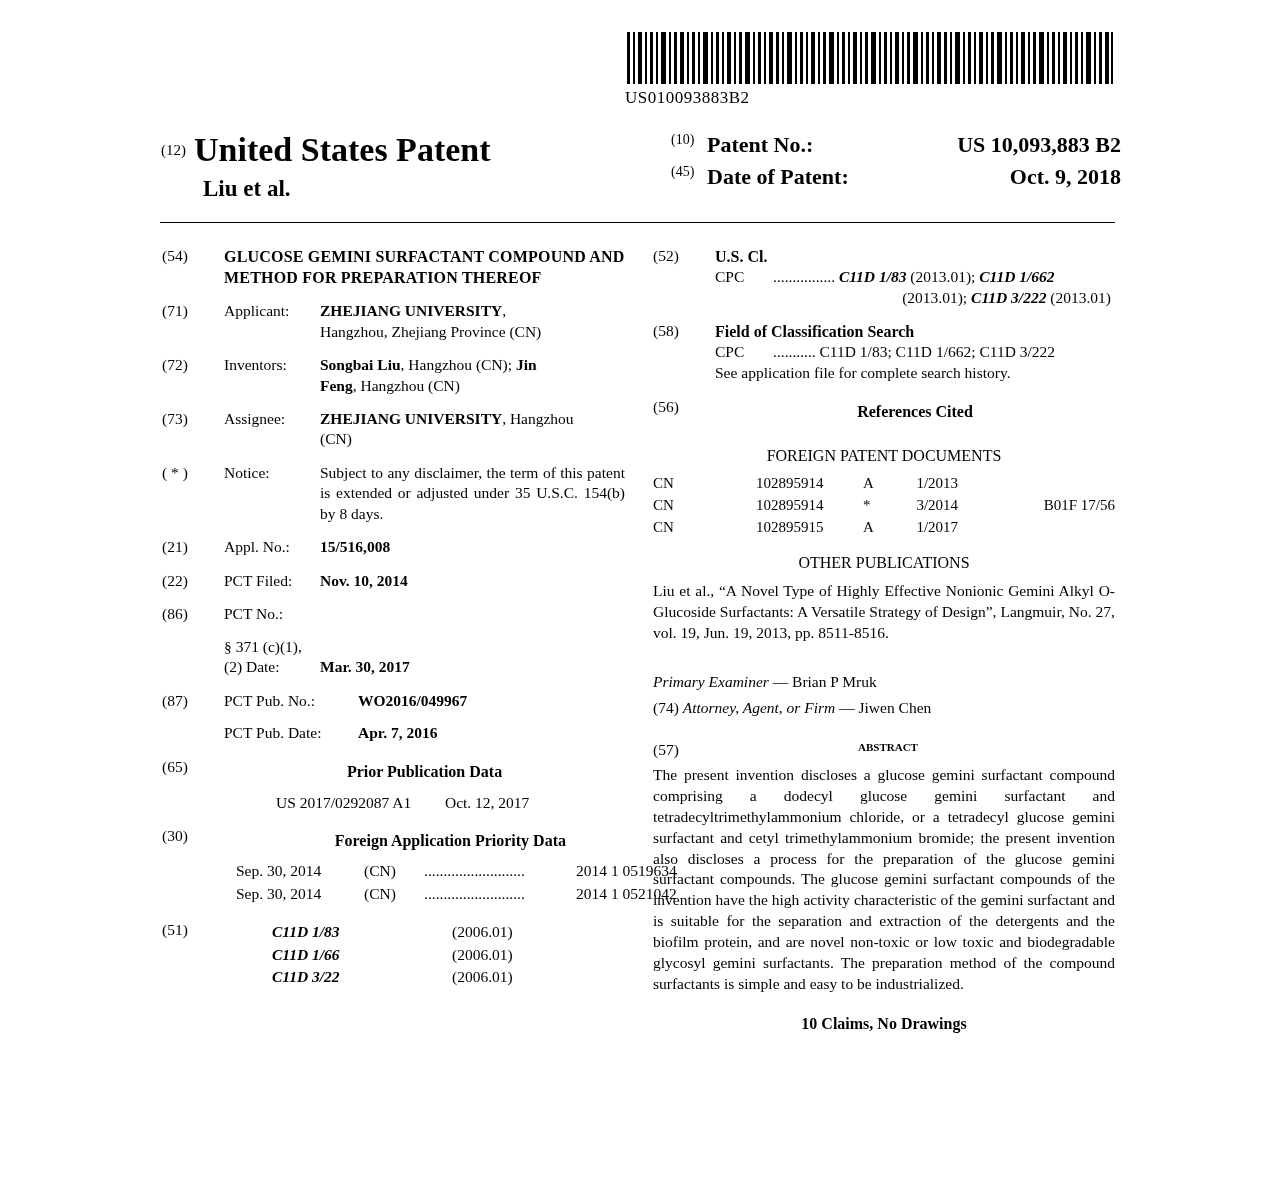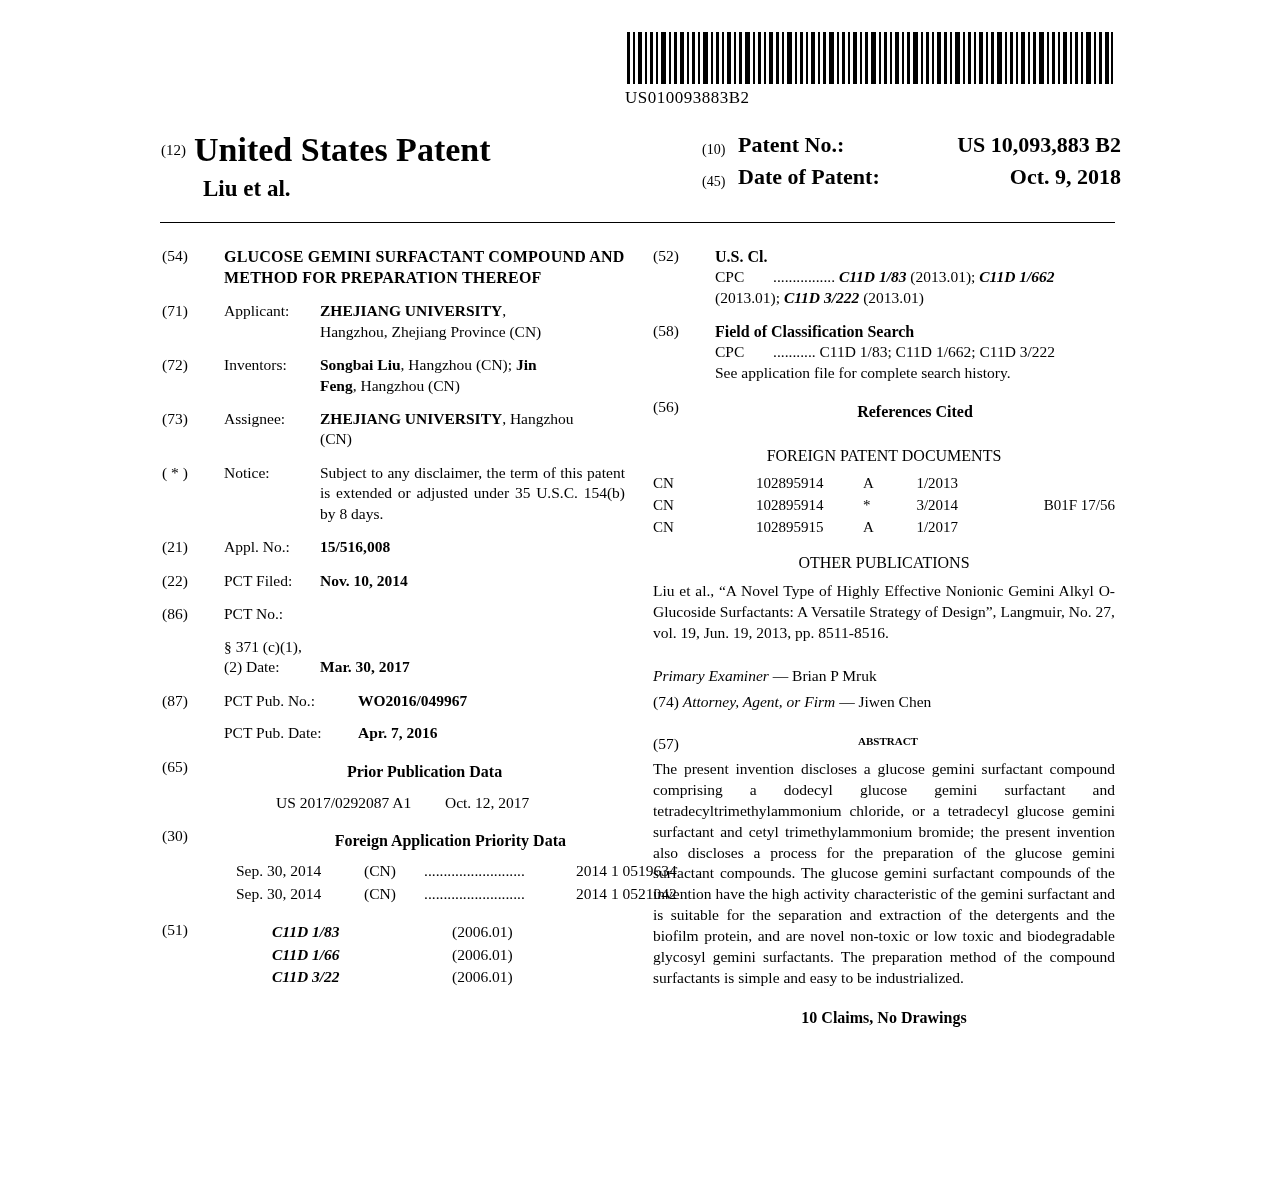--- a/index.html
+++ b/index.html
@@ -67,24 +67,23 @@
     margin-right: 8px;
   }
   .authors {
     font-size: 23px;
     font-weight: bold;
     margin-top: 8px;
     margin-left: 42px;
   }
   .rt-row {
     display: flex;
-    align-items: flex-end;
+    align-items: flex-start;
     font-size: 22px;
     margin-bottom: 6px;
-    margin-left: 31px;
   }
   .rt-num {
     font-size: 14px;
     width: 36px;
     flex: none;
   }
   .rt-label {
     font-weight: bold;
     font-size: 22px;
     white-space: nowrap;
@@ -509,21 +508,21 @@
       <div class="tag-narrow">(52)</div>
       <div class="body-txt">
         <div class="bold" style="font-size:16px">U.S. Cl.</div>
         <div class="cpc-line">
           <span class="cpc-k">CPC</span>
           <span class="cpc-v">
             <span>................</span>
             <span class="bi">C11D 1/83</span><span> (2013.01); </span><span class="bi">C11D 1/662</span>
           </span>
         </div>
-        <div style="text-align:left;padding-right:4px">
+        <div style="text-align:right;padding-right:4px">
           <span>(2013.01); </span><span class="bi">C11D 3/222</span><span> (2013.01)</span>
         </div>
       </div>
     </div>
 
     <div class="entry">
       <div class="tag-narrow">(58)</div>
       <div class="body-txt">
         <div class="bold" style="font-size:16px">Field of Classification Search</div>
         <div class="cpc-line">
@@ -573,21 +572,21 @@
         </div>
       </div>
     </div>
 
     <div style="margin-top:14px">
       <div class="section-head-plain">OTHER PUBLICATIONS</div>
       <div class="just" style="margin-top:6px;line-height:1.35">Liu et al., “A Novel Type of Highly Effective Nonionic Gemini Alkyl O-Glucoside Surfactants: A Versatile Strategy of Design”, Langmuir, No. 27, vol. 19, Jun. 19, 2013, pp. 8511-8516.</div>
     </div>
 
 
-    <div style="margin-top:22px">
+    <div style="margin-top:28px">
       <span class="ital">Primary Examiner</span><span> — Brian P Mruk</span>
     </div>
 
     <div style="margin-top:6px">
       <span>(74)</span>
       <span class="ital">Attorney, Agent, or Firm</span><span> — Jiwen Chen</span>
     </div>
 
     <div style="margin-top:22px;display:flex">
       <span class="tag-narrow">(57)</span>

